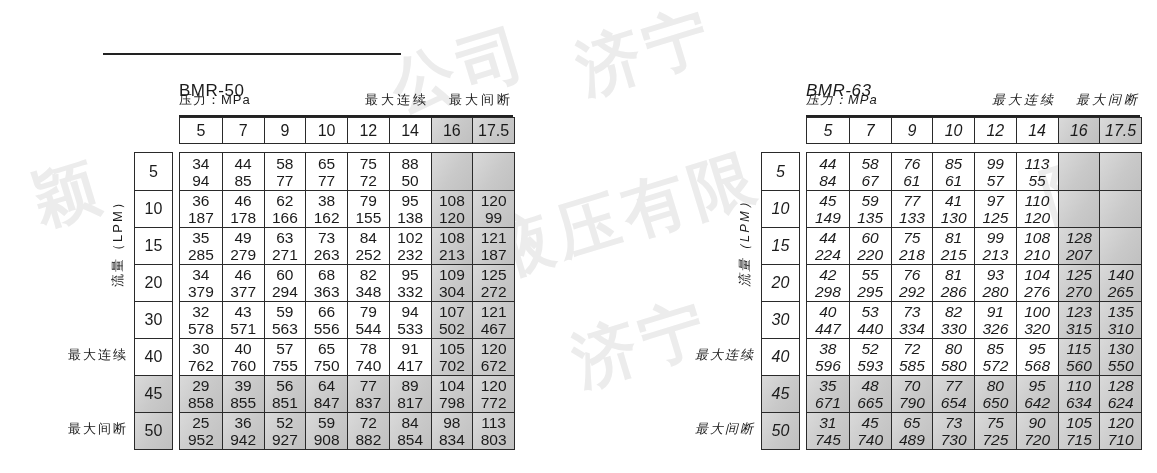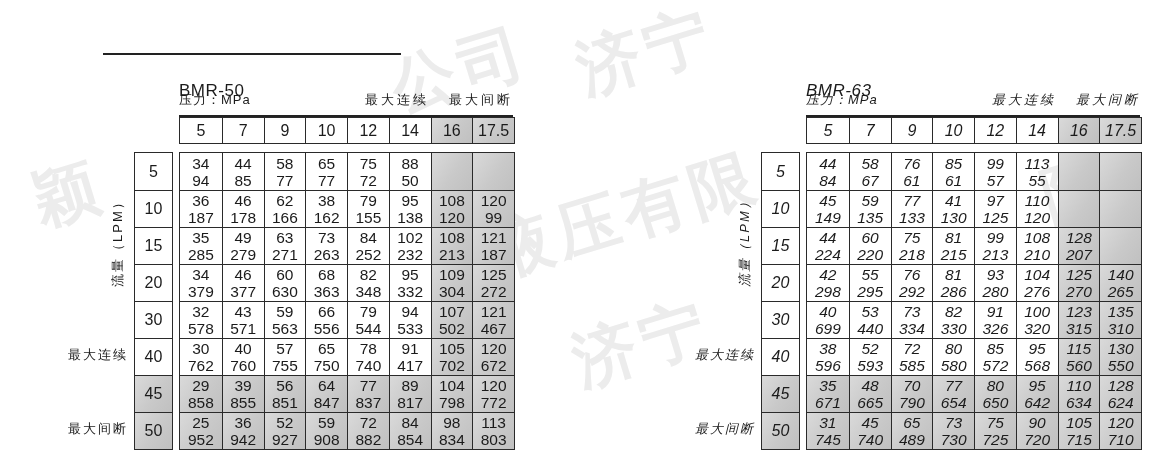--- a/index.html
+++ b/index.html
@@ -199,21 +199,21 @@
         <div class="cell bt">
           <div>34</div>
           <div>379</div>
         </div>
         <div class="cell bl bt">
           <div>46</div>
           <div>377</div>
         </div>
         <div class="cell bl bt">
           <div>60</div>
-          <div>630</div>
+          <div>294</div>
         </div>
         <div class="cell bl bt">
           <div>68</div>
           <div>363</div>
         </div>
         <div class="cell bl bt">
           <div>82</div>
           <div>348</div>
         </div>
         <div class="cell bl bt">
@@ -499,21 +499,21 @@
         <div class="cell bl bt gray">
           <div>125</div>
           <div>270</div>
         </div>
         <div class="cell bl bt gray">
           <div>140</div>
           <div>265</div>
         </div>
         <div class="cell bt">
           <div>40</div>
-          <div>699</div>
+          <div>447</div>
         </div>
         <div class="cell bl bt">
           <div>53</div>
           <div>440</div>
         </div>
         <div class="cell bl bt">
           <div>73</div>
           <div>334</div>
         </div>
         <div class="cell bl bt">

